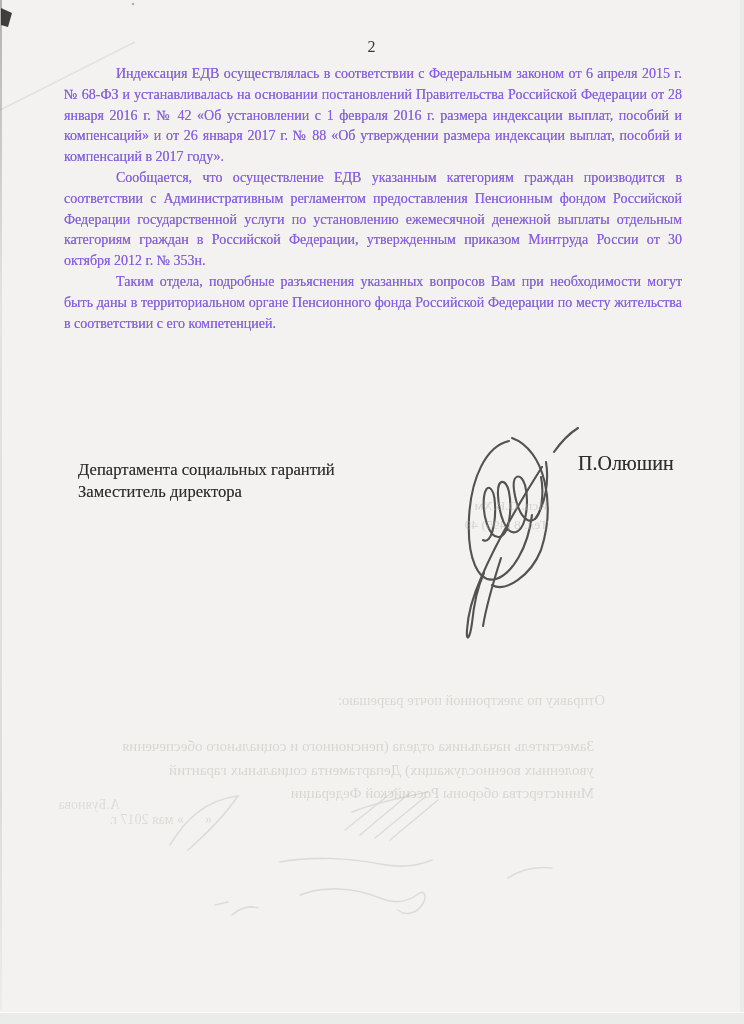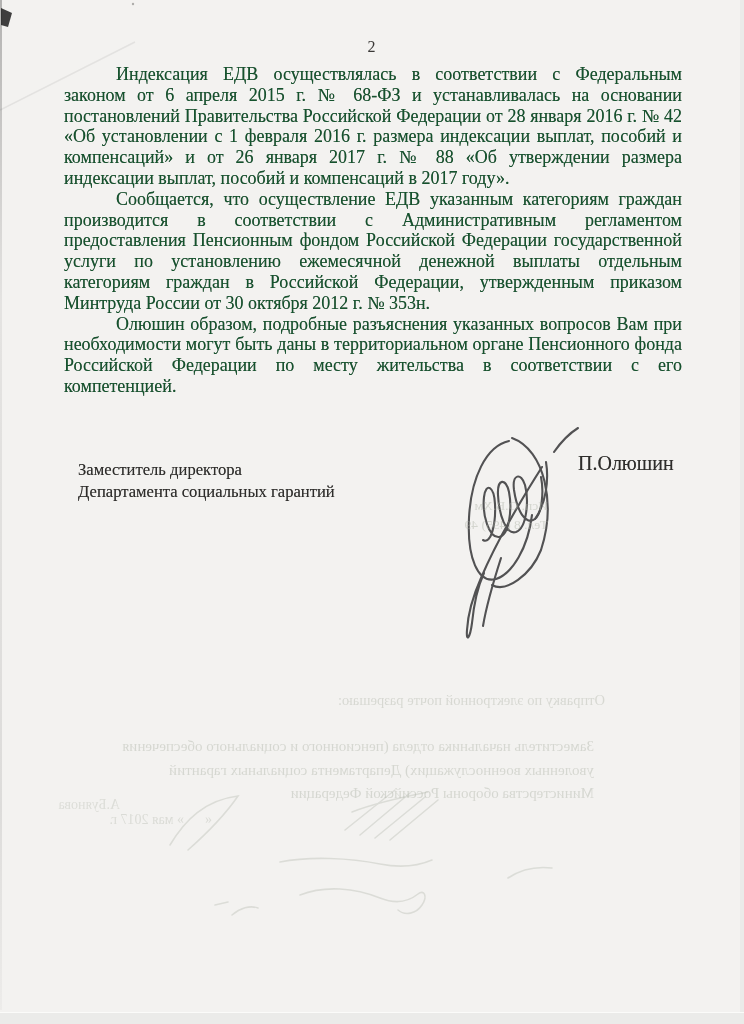--- a/index.html
+++ b/index.html
@@ -31,21 +31,21 @@
     position:absolute;left:0;top:40px;width:140px;height:72px;
     pointer-events:none;
   }
   .page-number{
     position:absolute;top:38px;left:0;width:744px;
     text-align:center;font-size:16px;color:#3a3937;
     letter-spacing:1px;
   }
   .body-text{
     position:absolute;left:64px;top:64px;width:618px;
-    font-size:18px;line-height:20.8px;color:#14532d;
+    font-size:14px;line-height:20.8px;color:#8b5cf6;
     text-align:justify;
     text-shadow:0 0 .5px rgba(46,45,43,.55);
   }
   .body-text p{
     margin:0;text-indent:52px;
   }
   .sig-position{
     position:absolute;left:78px;top:459px;
     font-size:16.6px;line-height:21.5px;color:#2e2d2b;
     text-shadow:0 0 .5px rgba(46,45,43,.5);
@@ -115,26 +115,26 @@
       <path d="M215,905 L228,902 M232,915 C240,908 250,905 258,908"></path>
       <path d="M508,878 C520,870 535,866 552,868"></path>
     </g>
   </svg>
 
   <div class="page-number">2</div>
 
   <div class="body-text">
     <p>Индексация ЕДВ осуществлялась в соответствии с Федеральным законом от 6 апреля 2015 г. № 68-ФЗ и устанавливалась на основании постановлений Правительства Российской Федерации от 28 января 2016 г. № 42 «Об установлении с 1 февраля 2016 г. размера индексации выплат, пособий и компенсаций» и от 26 января 2017 г. № 88 «Об утверждении размера индексации выплат, пособий и компенсаций в 2017 году».</p>
     <p>Сообщается, что осуществление ЕДВ указанным категориям граждан производится в соответствии с Административным регламентом предоставления Пенсионным фондом Российской Федерации государственной услуги по установлению ежемесячной денежной выплаты отдельным категориям граждан в Российской Федерации, утвержденным приказом Минтруда России от 30 октября 2012 г. № 353н.</p>
-    <p>Олюшин образом, подробные разъяснения указанных вопросов Вам при необходимости могут быть даны в территориальном органе Пенсионного фонда Российской Федерации по месту жительства в соответствии с его компетенцией.</p>
+    <p>Таким отдела, подробные разъяснения указанных вопросов Вам при необходимости могут быть даны в территориальном органе Пенсионного фонда Российской Федерации по месту жительства в соответствии с его компетенцией.</p>
   </div>
 
   <div class="sig-position">
+    <div>Департамента социальных гарантий</div>
     <div>Заместитель директора</div>
-    <div>Департамента социальных гарантий</div>
   </div>
   <div class="sig-name">П.Олюшин</div>
 
   <svg class="signature-svg" viewBox="0 0 205 245">
     <g fill="none" stroke="#3c3c3e" stroke-width="2.1" stroke-linecap="round" opacity="0.88">
 
       <path d="M111,29 C88,34 73,66 71,106 C69,146 80,172 98,167 C114,162 130,136 134,103"></path>
 
       <path d="M114,26 C147,38 158,92 143,138 C133,163 108,181 94,173"></path>
 

